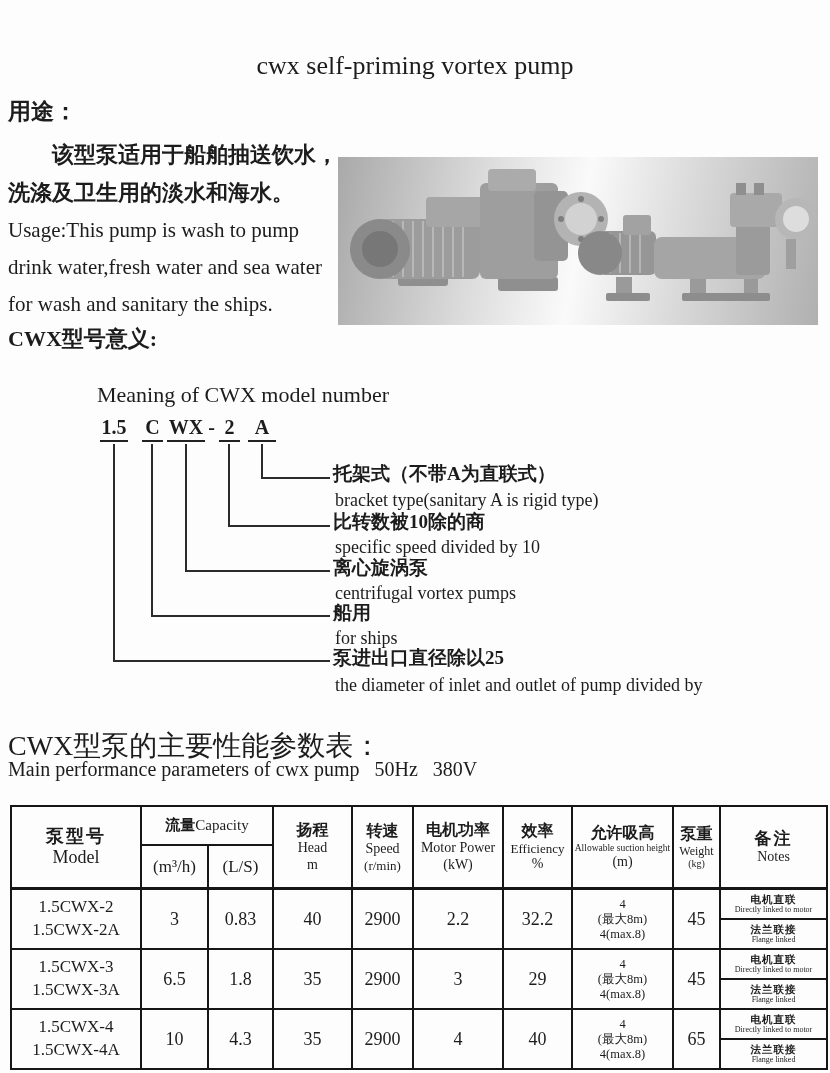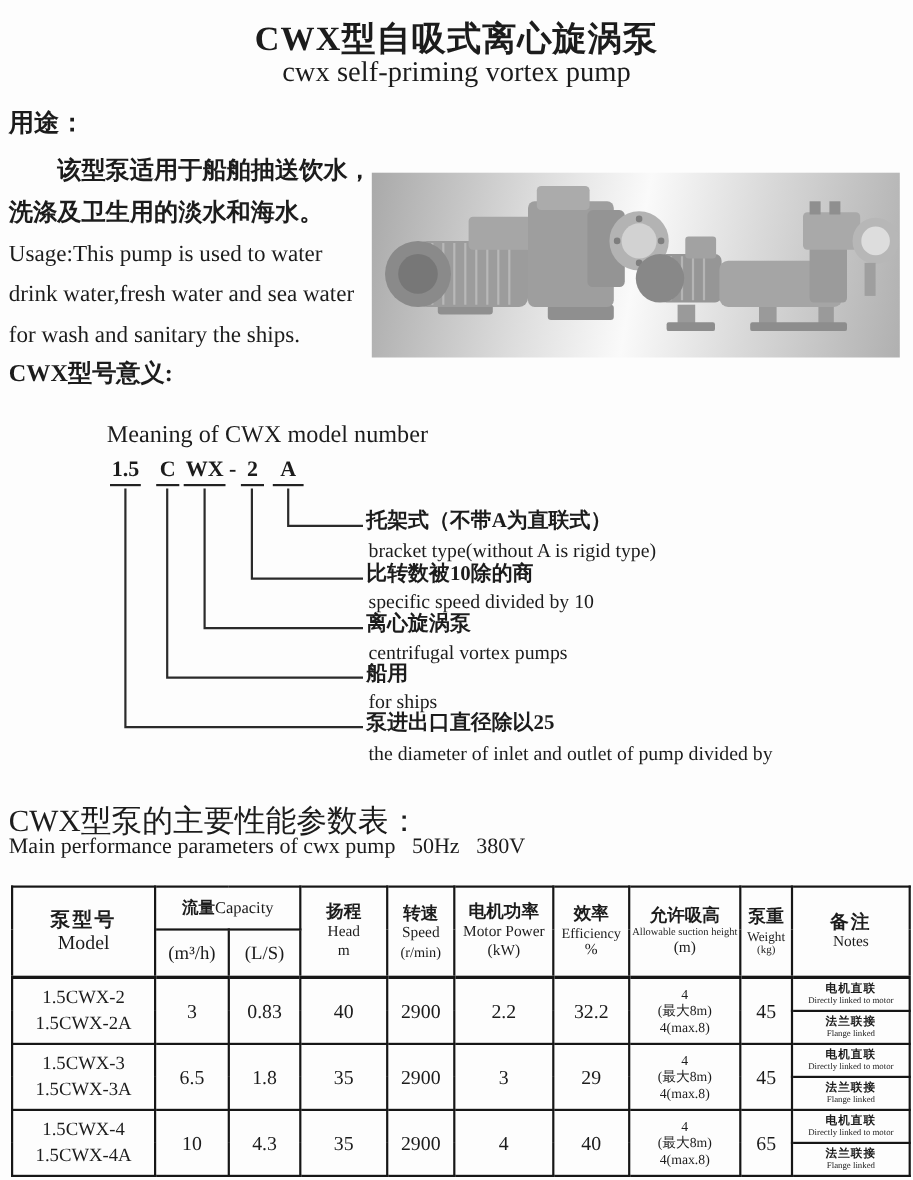--- a/index.html
+++ b/index.html
@@ -59,27 +59,26 @@
   td.suction-cell { font-size:12.5px; line-height:1.2; }
   td.note-cell { padding:1px 0; }
   .note-zh { display:block; font-size:10.5px; font-weight:700; line-height:1.15; letter-spacing:1px; }
   .note-en { display:block; font-size:8px; line-height:1.1; }
 </style>
 </head>
 <body>
 
 <div class="page">
 
-  <div class="abs title-zh">CWX型自吸式离心旋涡泵</div>
   <div class="abs title-en">cwx self-priming vortex pump</div>
 
   <div class="abs usage-heading">用途：</div>
   <div class="abs usage-zh pre">　　该型泵适用于船舶抽送饮水，
 洗涤及卫生用的淡水和海水。</div>
-  <div class="abs usage-en pre">Usage:This pump is used to water
+  <div class="abs usage-en pre">Usage:This pump is wash to pump
 drink water,fresh water and sea water
 for wash and sanitary the ships.</div>
 
   <div class="abs photo">
     <svg width="480" height="168" viewBox="0 0 480 168">
 
       <g>
         <rect x="60" y="115" width="50" height="14" rx="3" fill="#8f8f8f"></rect>
         <rect x="160" y="120" width="60" height="14" rx="3" fill="#8f8f8f"></rect>
         <rect x="42" y="62" width="100" height="60" rx="8" fill="#9c9c9c"></rect>
@@ -150,21 +149,21 @@
     <g stroke="#2b2b2b" stroke-width="2" fill="none">
       <polyline points="262,444 262,478 330,478"></polyline>
       <polyline points="229,444 229,526 330,526"></polyline>
       <polyline points="186,444 186,571 330,571"></polyline>
       <polyline points="152,444 152,616 330,616"></polyline>
       <polyline points="114,444 114,661 330,661"></polyline>
     </g>
   </svg>
 
   <div class="abs dlabel-zh" style="top:464px;">托架式（不带A为直联式）</div>
-  <div class="abs dlabel-en" style="top:491px;">bracket type(without  A is rigid type)</div>
+  <div class="abs dlabel-en" style="top:491px;">bracket type(sanitary  A is rigid type)</div>
   <div class="abs dlabel-zh" style="top:512px;">比转数被10除的商</div>
   <div class="abs dlabel-en" style="top:538px;">specific speed divided by 10</div>
   <div class="abs dlabel-zh" style="top:558px;">离心旋涡泵</div>
   <div class="abs dlabel-en" style="top:584px;">centrifugal vortex pumps</div>
   <div class="abs dlabel-zh" style="top:603px;">船用</div>
   <div class="abs dlabel-en" style="top:629px;">for ships</div>
   <div class="abs dlabel-zh" style="top:648px;">泵进出口直径除以25</div>
   <div class="abs dlabel-en" style="top:676px;">the diameter of inlet and outlet of pump divided by</div>
 
   <div class="abs params-zh">CWX型泵的主要性能参数表：</div>

